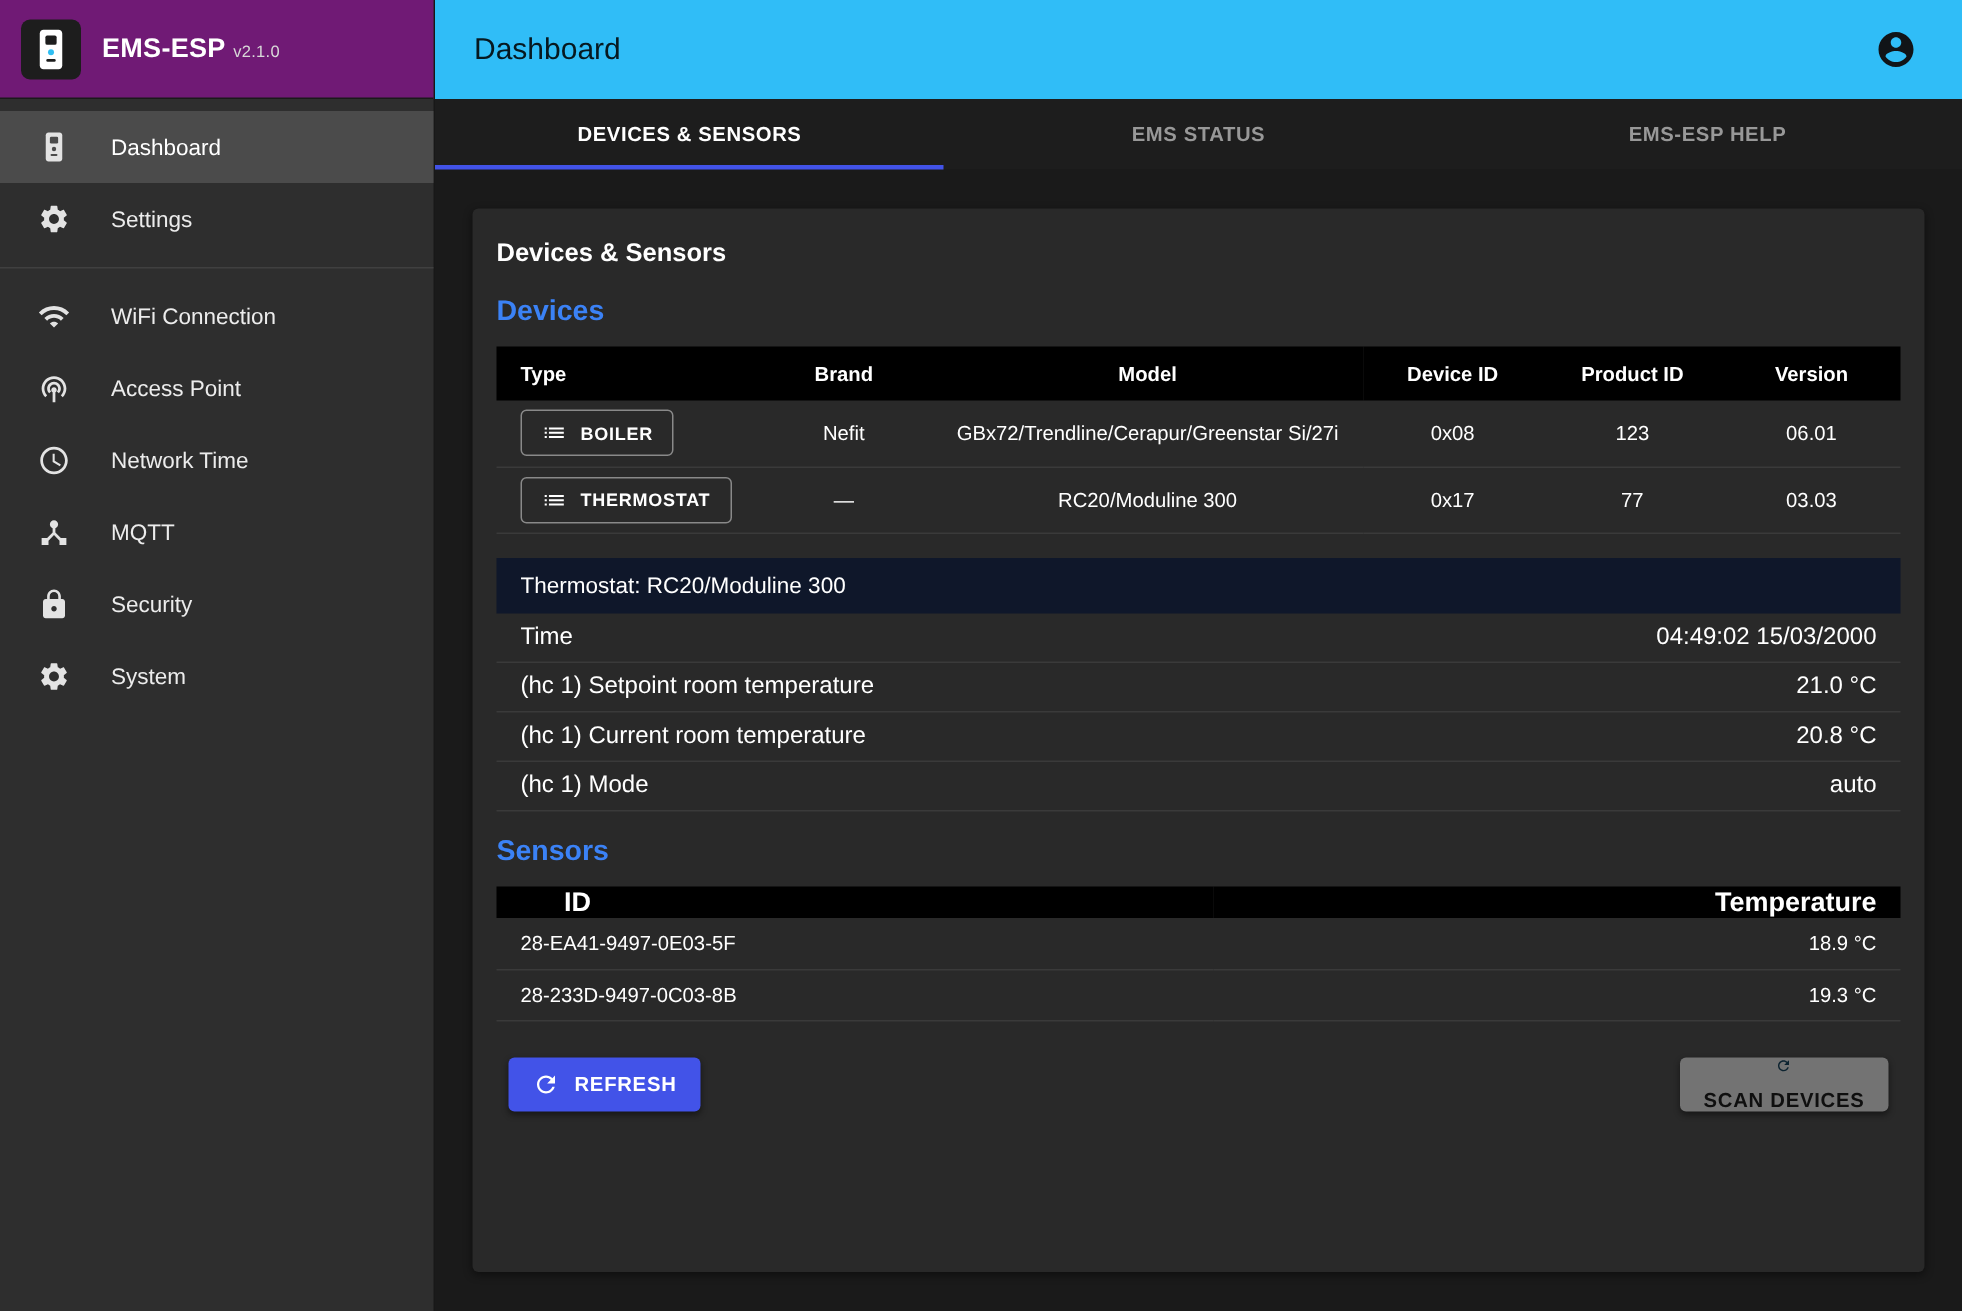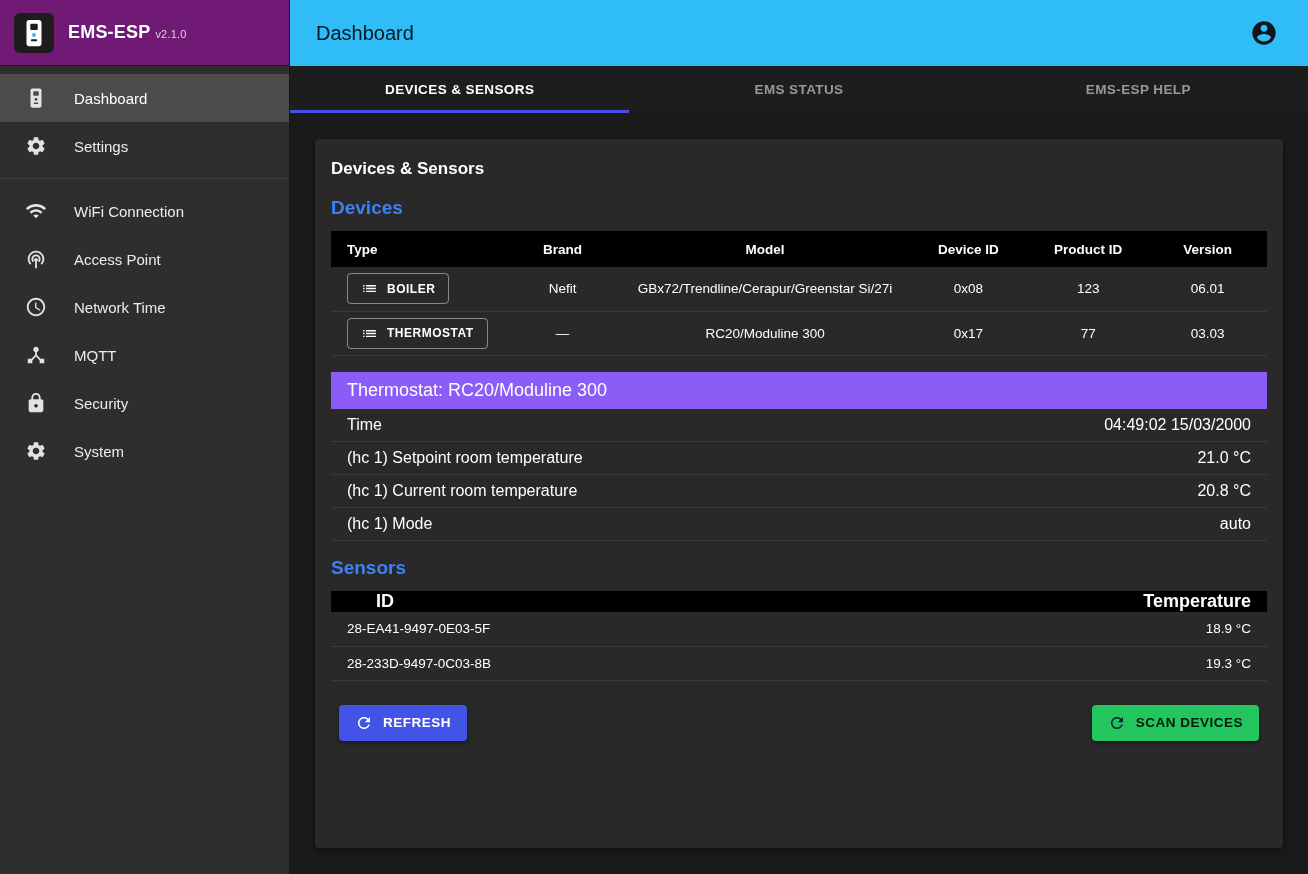--- a/index.html
+++ b/index.html
@@ -44,38 +44,38 @@
   .devices-table th { background:#000000; color:#ffffff; font-weight:700; font-size:13.5px; height:36px; text-align:center; white-space:nowrap; }
   .devices-table th:first-child { text-align:left; }
   .devices-table td { height:44px; color:#ffffff; font-size:13.5px; text-align:center; border-bottom:1px solid #3a3a3a; }
   .devices-table td:first-child { text-align:left; }
 
   .type-btn { display:inline-flex; align-items:center; gap:9px; height:31px; padding:0 13px;
               background:transparent; border:1px solid rgba(255,255,255,.45); border-radius:4px;
               color:#ffffff; font-family:inherit; font-size:12px; font-weight:700; letter-spacing:.5px; cursor:pointer; }
   .type-btn svg { width:17px; height:17px; fill:#ffffff; }
 
-  .sub-header { margin-top:16px; height:37px; background:#8b5cf6; color:#ffffff; font-size:18px;
+  .sub-header { margin-top:16px; height:37px; background:#0f172a; color:#ffffff; font-size:15px;
                 display:flex; align-items:center; padding:0 16px; }
   .kv-table td { height:33px; color:#ffffff; font-size:16px; border-bottom:1px solid #3a3a3a; }
   .kv-table td.value { text-align:right; }
 
   .sensors-table th { background:#000000; color:#ffffff; font-weight:700; font-size:18px; height:19px; text-align:left;padding-left:45px; }
   .sensors-table th.right { text-align:right; }
   .sensors-table td { height:34px; color:#ffffff; font-size:13.5px; border-bottom:1px solid #3a3a3a; }
   .sensors-table td.right { text-align:right; }
 
   .actions { display:flex; justify-content:space-between; align-items:center; margin-top:24px; padding:0 8px; }
   .btn { display:inline-flex; align-items:center; gap:10px; height:36px; padding:0 16px; border:none; border-radius:4px;
          font-family:inherit; font-size:13.5px; font-weight:700; letter-spacing:.5px; cursor:pointer;
          box-shadow:0 2px 4px rgba(0,0,0,.45); }
   .btn svg { width:18px; height:18px; }
   .btn-refresh { background:#4253e8; color:#ffffff; }
   .btn-refresh svg { fill:#ffffff; }
-  .btn-scan { background:#22c55e; color:rgba(0,0,0,.87); }
+  .btn-scan { background:#737373; color:rgba(0,0,0,.87);flex-direction:column; }
   .btn-scan svg { fill:#0c2330; }
 </style>
 </head>
 <body>
 
 <div class="app">
 
   <aside class="sidebar">
     <div class="sidebar-header">
       <div class="logo-tile">

